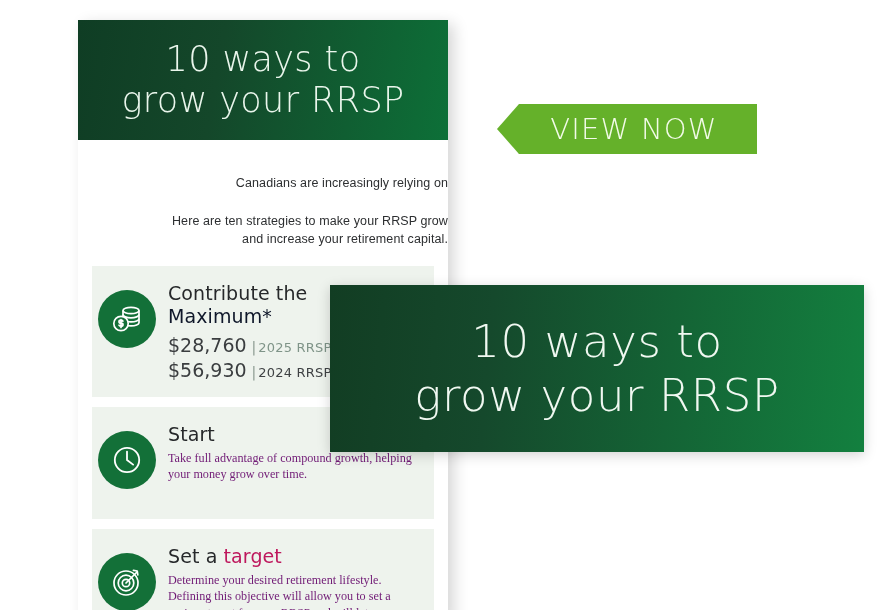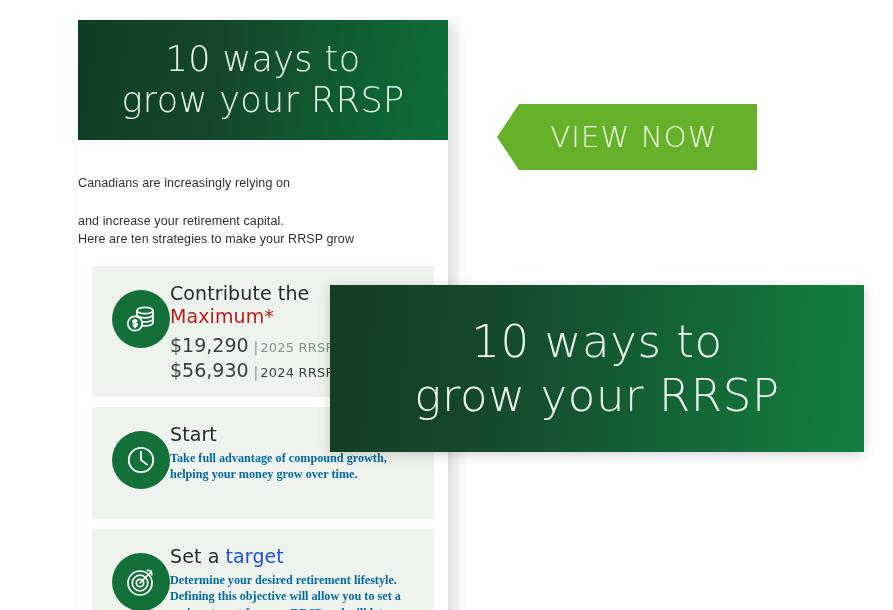--- a/index.html
+++ b/index.html
@@ -50,39 +50,40 @@
     line-height: 1.18;
     text-align: center;
     letter-spacing: 0.4px;
   }
 
   #flyer-body {
     padding: 0;
   }
 
   .intro {
-    text-align: left;
+    text-align: right;
     color: #2d2f31;
     font-size: 12.5px;
     line-height: 1.45;
     letter-spacing: 0.1px;
   }
   .intro-1 { margin-top: 34px; }
   .intro-2 { margin-top: 20px; }
 
   
   .tips { margin-top: 18px; }
 
   .tip-card {
     position: relative;
     margin: 0 14px 10px 14px;
     background: #eef3ed;
-    padding: 14px 12px 14px 20px;
+    padding: 14px 12px 14px 6px;
     display: flex;
     align-items: flex-start;
+    gap: 12px;
     min-height: 112px;
   }
   .tip-card.compact { min-height: 104px; }
 
   .tip-icon {
     flex: 0 0 auto;
     width: 58px;
     height: 58px;
     border-radius: 50%;
     background: #137038;
@@ -96,52 +97,52 @@
   .tip-text { padding-top: 2px; flex: 1 1 auto; }
 
   .tip-head {
     font-family: "DejaVu Sans", sans-serif;
     font-weight: 400;
     font-size: 19px;
     line-height: 1.18;
     letter-spacing: 0.1px;
   }
   .tip-head .l1 { color: #26282a; }
-  .tip-head .l2 { color: #b91c1c; margin-top: 43px; }
-  .tip-head .inline-accent { color: #1d4ed8; }
+  .tip-head .l2 { color: #0f172a; margin-top: 43px; }
+  .tip-head .inline-accent { color: #be185d; }
 
   .tip-amounts { margin-top: 6px; }
   .amount-row {
     font-family: "DejaVu Sans", sans-serif;
     font-size: 19px;
     line-height: 1.32;
     color: #3a3d3f;
     white-space: nowrap;
   }
   .amount-row .sep { color: #8a9a90; font-size: 14px; padding: 0 2px 0 5px; }
   .amount-row .tag { font-size: 13px; letter-spacing: 0.2px; }
   .amount-row.y2025 .tag { color: #7f9488; }
   .amount-row.y2024 .tag { color: #3f4244; }
 
   .tip-desc {
     margin-top: 4px;
     font-size: 12.2px;
     line-height: 1.35;
-    color: #0369a1;
+    color: #701a75;
     font-family: "Liberation Serif", serif;
-    font-weight: 700;
+    font-weight: 400;
   }
 
   
   #view-now {
     position: absolute;
     left: 497px;
     top: 104px;
     width: 260px;
-    height: 66px;
+    height: 50px;
     background: #65b12a;
     color: #f2fbe8;
     display: flex;
     align-items: center;
     justify-content: center;
     font-family: "DejaVu Sans", sans-serif;
     font-weight: 300;
     font-size: 29px;
     letter-spacing: 1.2px;
     clip-path: polygon(0% 50%, 22px 0%, 100% 0%, 100% 100%, 22px 100%);
@@ -189,22 +190,22 @@
       </div>
     </div>
 
     <div id="flyer-body">
 
       <div class="intro intro-1">
         <div>Canadians are increasingly relying on</div>
       </div>
 
       <div class="intro intro-2">
+        <div>Here are ten strategies to make your RRSP grow</div>
         <div>and increase your retirement capital.</div>
-        <div>Here are ten strategies to make your RRSP grow</div>
       </div>
 
       <div class="tips">
 
         <div class="tip-card">
           <div class="tip-icon">
             <svg width="34" height="34" viewBox="0 0 34 34" aria-hidden="true">
               <g fill="none" stroke="#ffffff" stroke-width="1.7">
                 <ellipse cx="21" cy="8.5" rx="8" ry="3.2"></ellipse>
                 <path d="M13 8.5v12.2c0 1.77 3.58 3.2 8 3.2s8-1.43 8-3.2V8.5"></path>
@@ -215,21 +216,21 @@
               </g>
             </svg>
           </div>
           <div class="tip-text">
             <div class="tip-head">
               <span class="l1">Contribute the</span><br>
               <span class="l2">Maximum*</span>
             </div>
             <div class="tip-amounts">
               <div class="amount-row y2025">
-                <span>$19,290</span><span class="sep">|</span><span class="tag">2025 RRSP</span>
+                <span>$28,760</span><span class="sep">|</span><span class="tag">2025 RRSP</span>
               </div>
               <div class="amount-row y2024">
                 <span>$56,930</span><span class="sep">|</span><span class="tag">2024 RRSP</span>
               </div>
             </div>
           </div>
         </div>
 
         <div class="tip-card">
           <div class="tip-icon">

